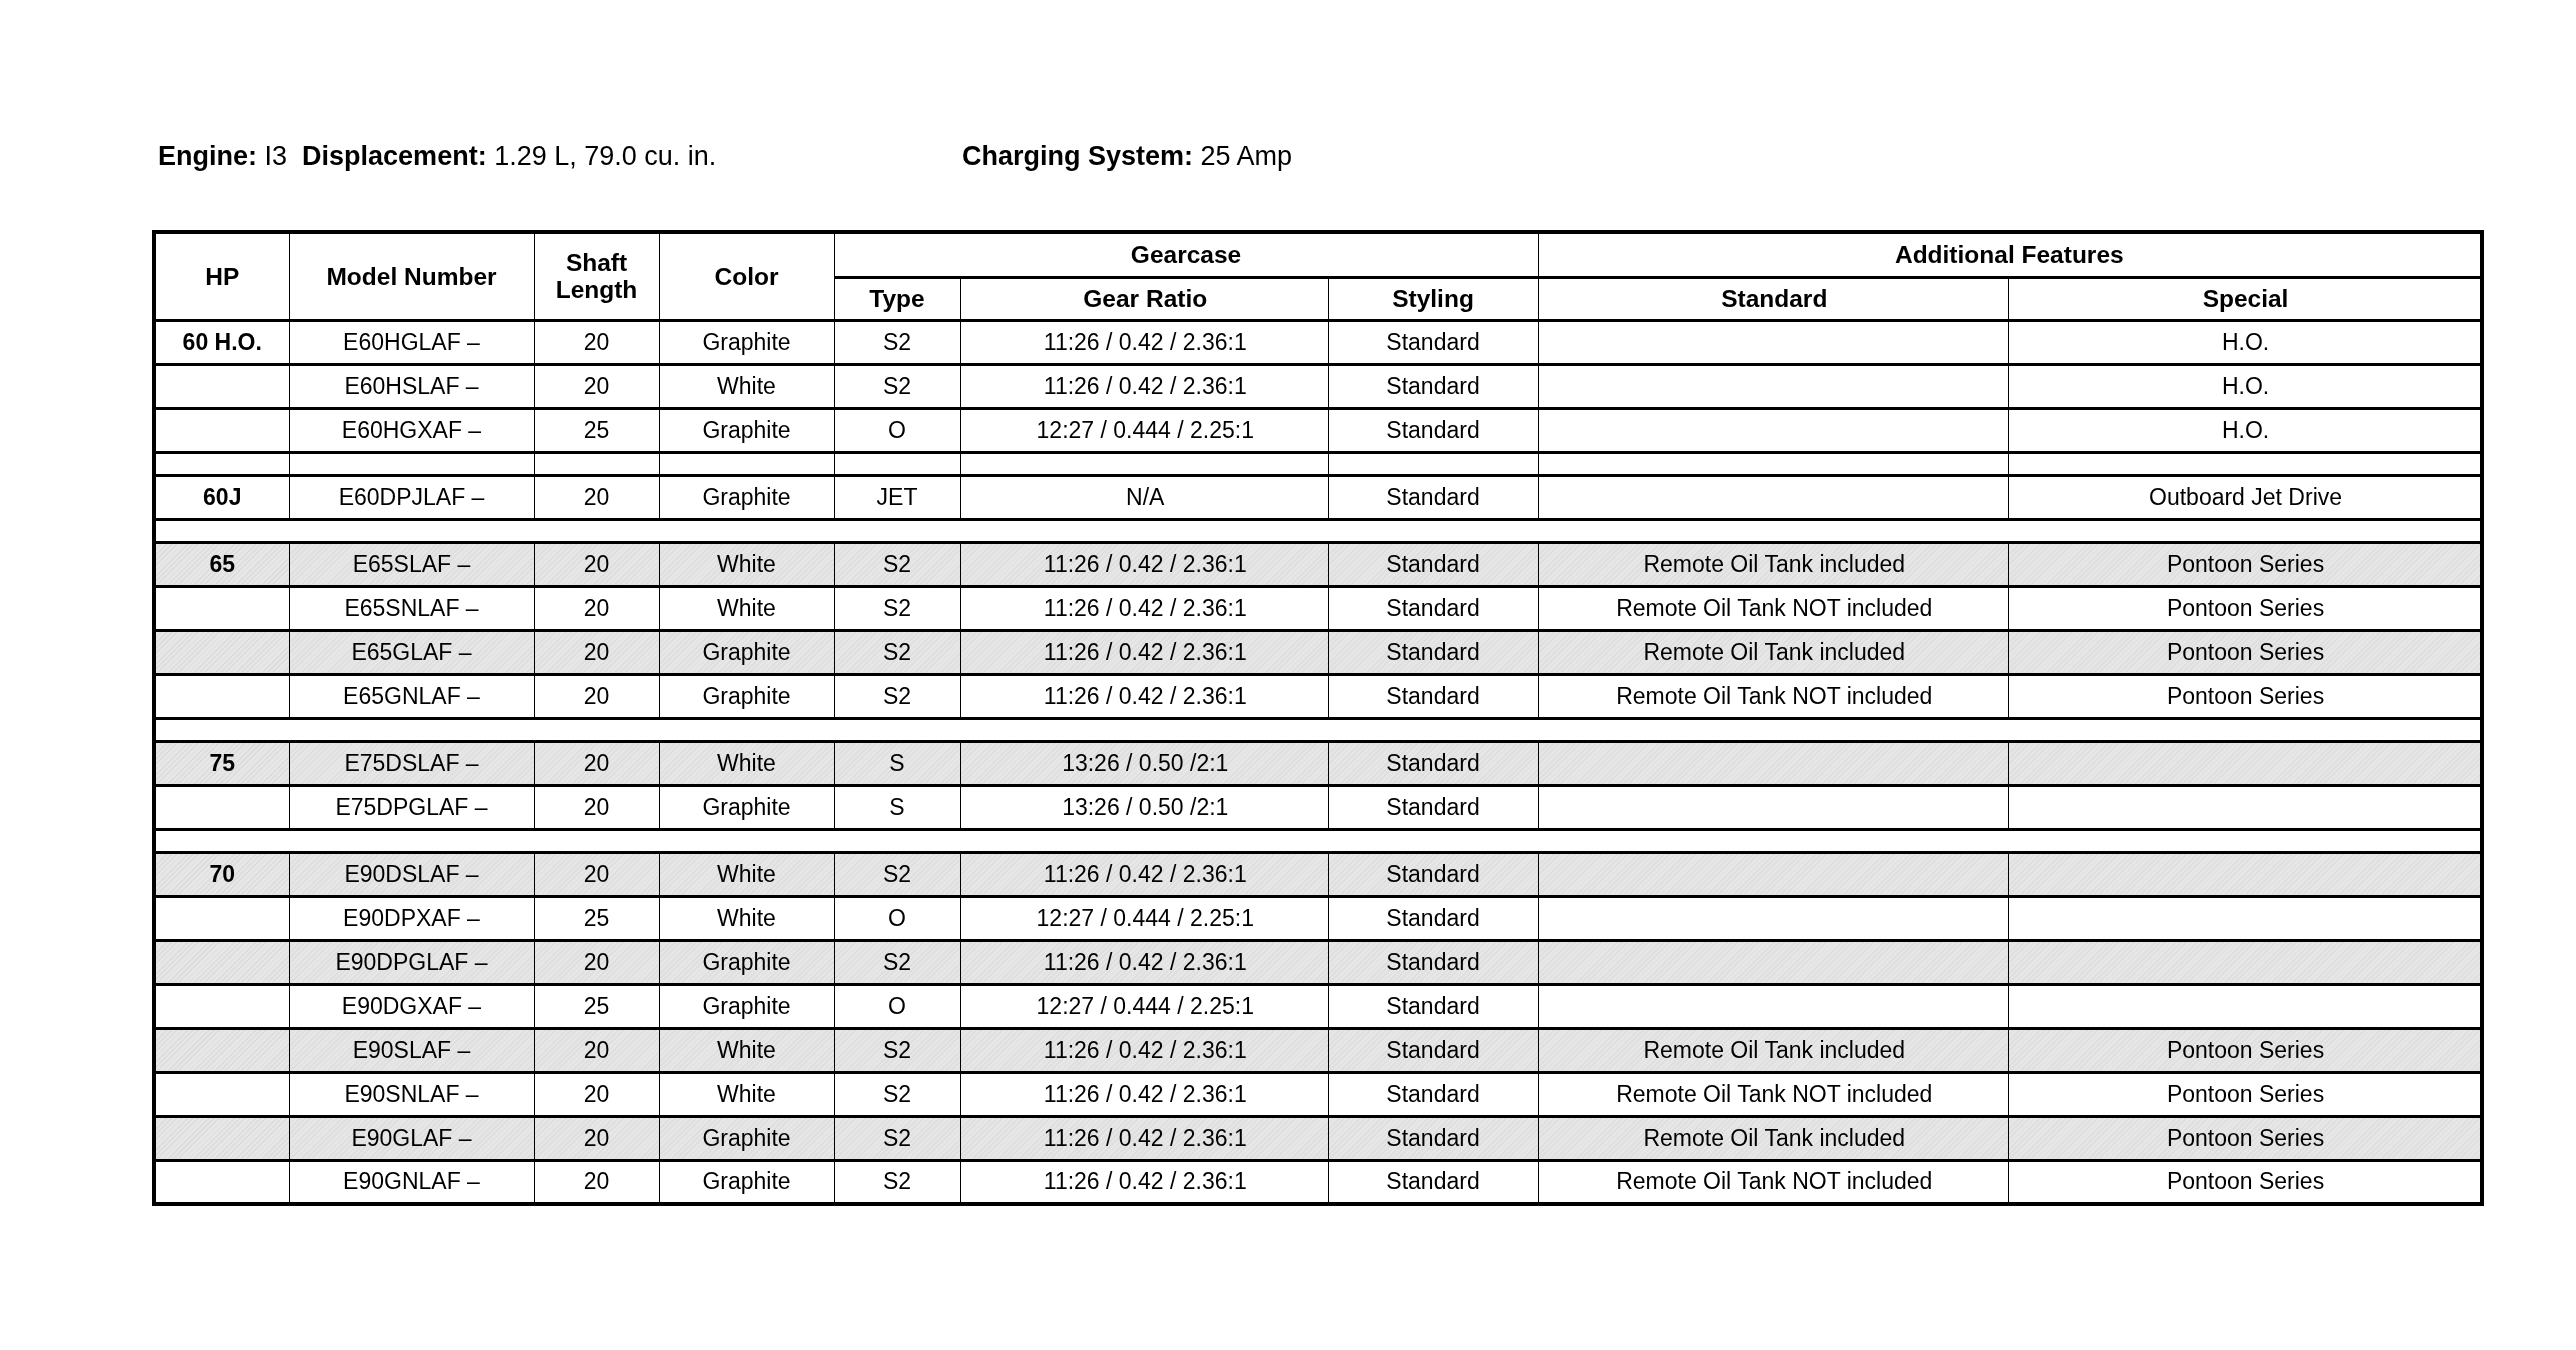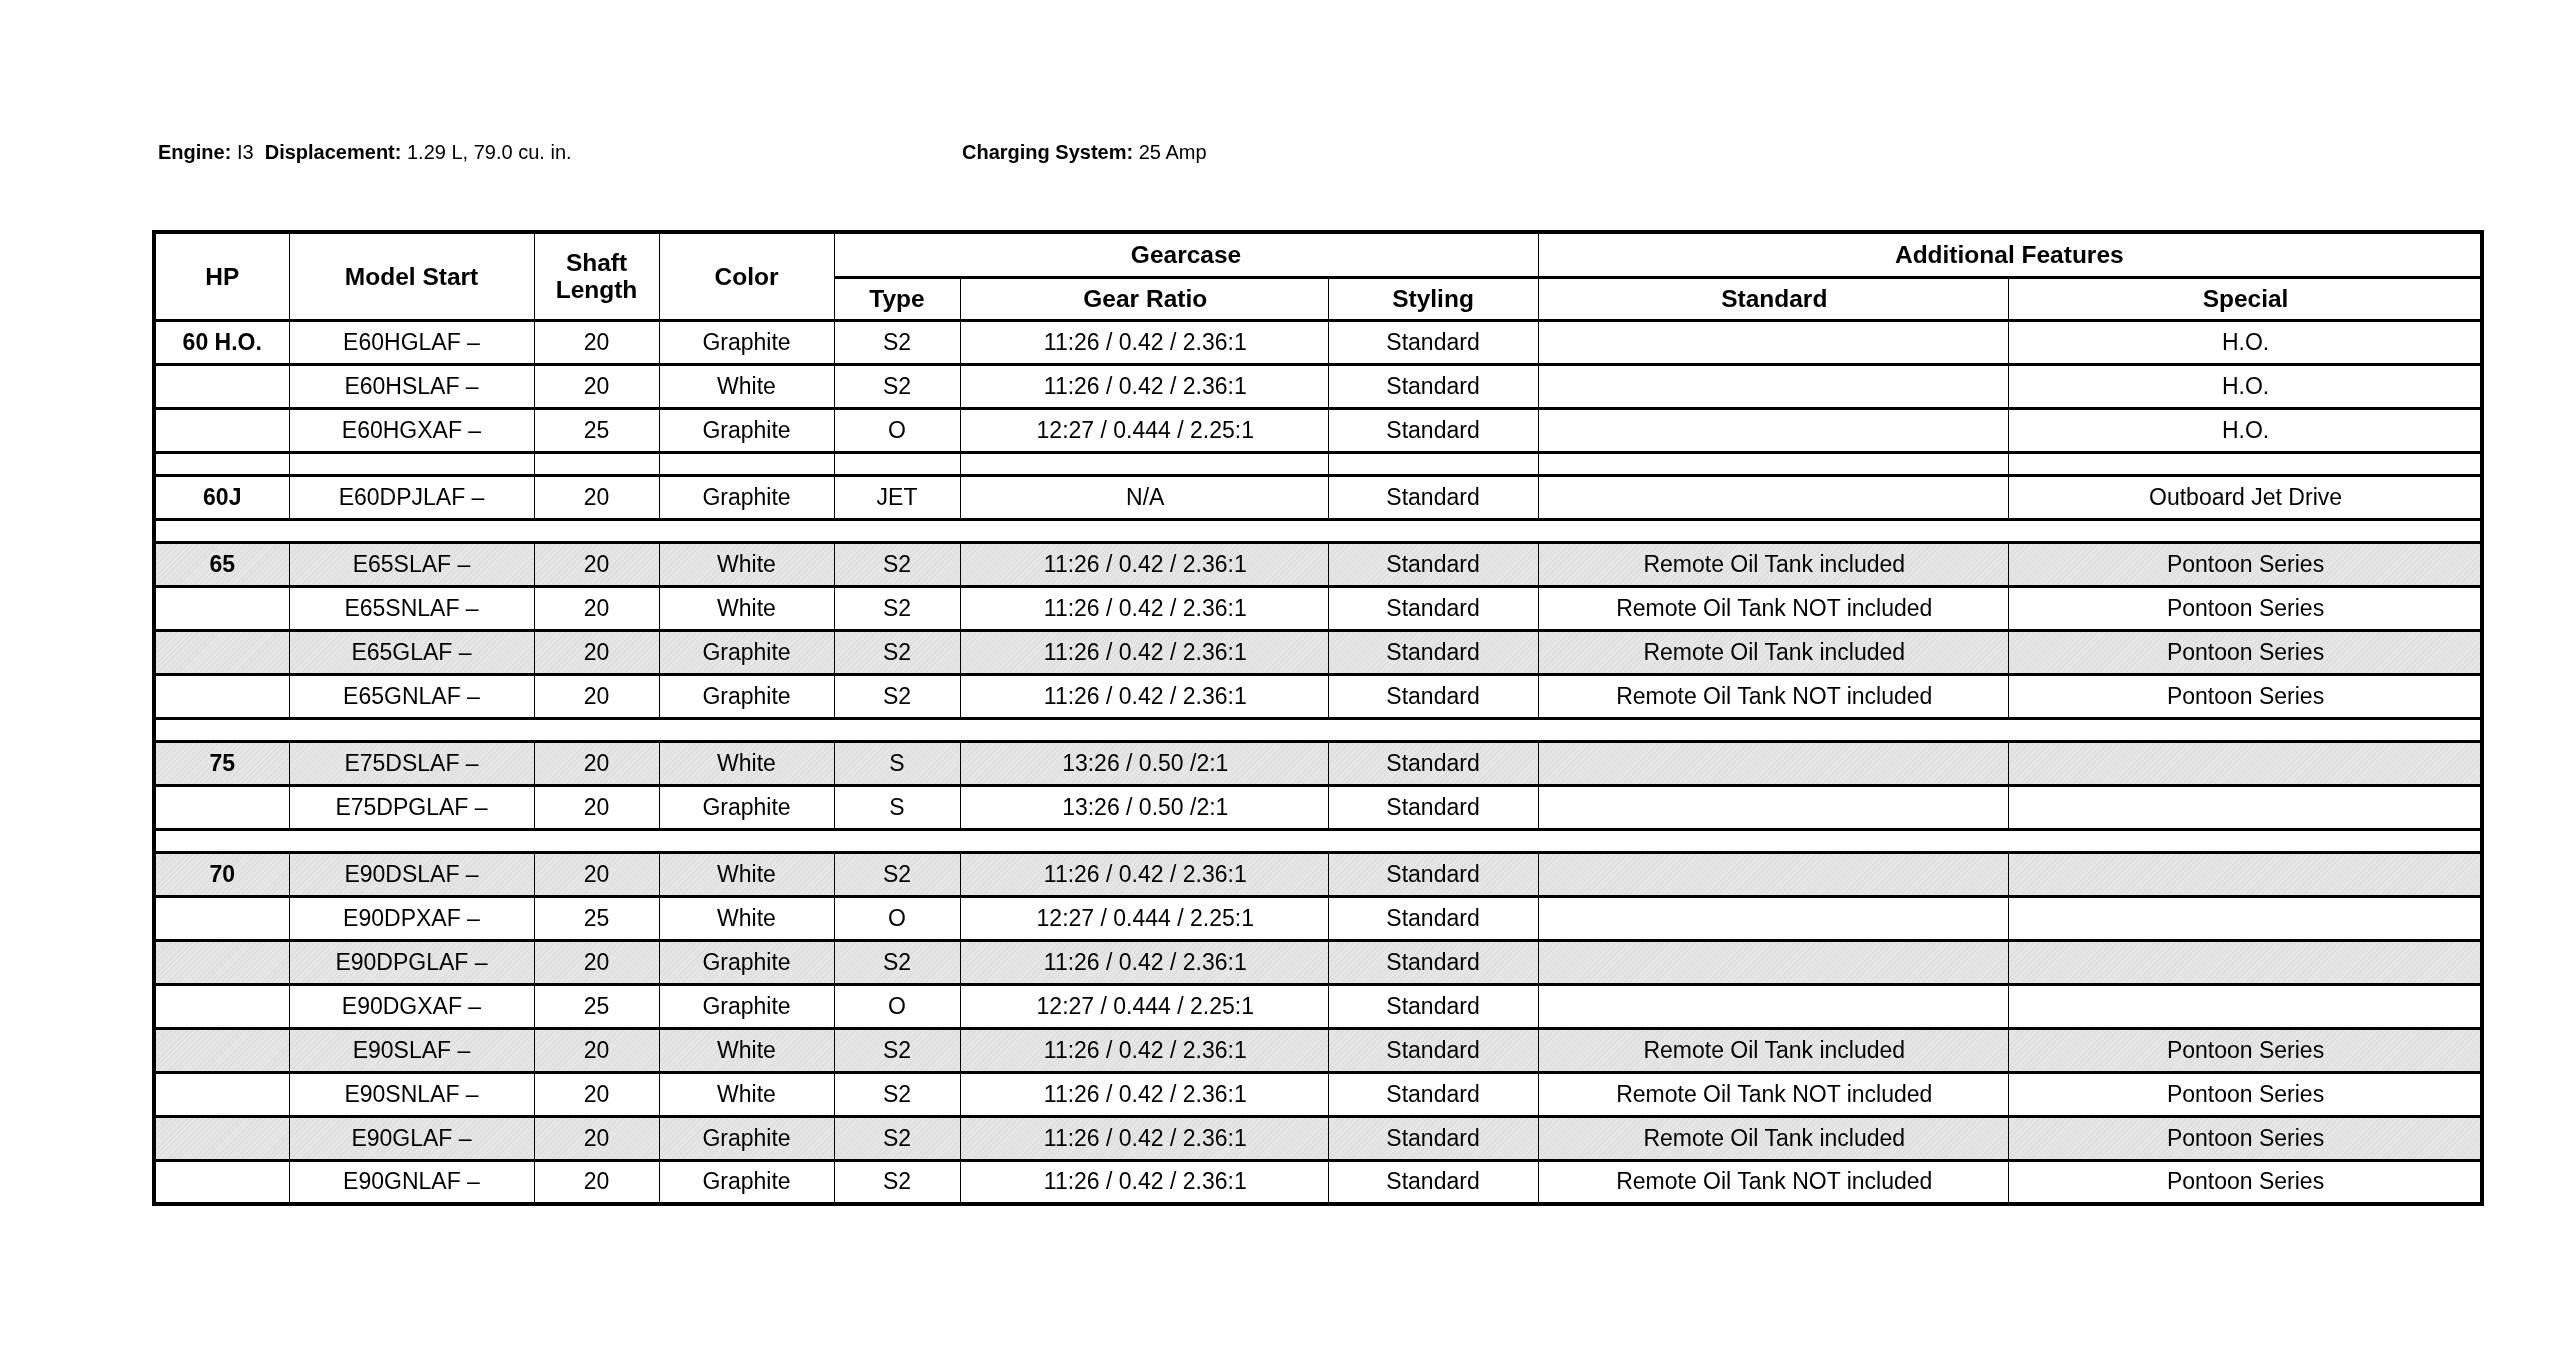--- a/index.html
+++ b/index.html
@@ -1,20 +1,20 @@
 <!DOCTYPE html>
 <html style="font-size:9.8px"><head>
 <meta charset="utf-8">
 <style>
   html,body{margin:0;padding:0;}
   body{
     width:2576px;height:1351px;position:relative;background:#ffffff;
     font-family:"Liberation Sans","DejaVu Sans",sans-serif;color:#000;
   }
-  .info-line{position:absolute;top:141px;left:0;width:2145px;height:37px;font-size:20px;}
+  .info-line{position:absolute;top:141px;left:0;width:2145px;height:37px;font-size:27px;}
   .info-item{position:absolute;white-space:nowrap;top:0;}
   .info-item b{font-weight:bold;}
   #engine-spec{left:158px;}
   #charging-spec{left:962px;}
   #features-spec{left:1525px;}
 
   table.spec{
     position:absolute;left:152px;top:230px;width:2328px;
     border-collapse:collapse;table-layout:fixed;
     border:4.3px solid #000;
@@ -55,21 +55,21 @@
       <col style="width:175px">
     <col style="width:126px">
       <col style="width:368px">
       <col style="width:210px">
       <col style="width:470px">
       <col style="width:474px">
   </colgroup>
   <thead>
     <tr class="h1">
       <th rowspan="2">HP</th>
-      <th rowspan="2">Model Start</th>
+      <th rowspan="2">Model Number</th>
       <th rowspan="2">Shaft Length</th>
       <th rowspan="2">Color</th>
       <th colspan="3">Gearcase</th>
       <th colspan="2">Additional Features</th>
     </tr>
     <tr class="h2">
       <th>Type</th>
       <th class="left">Gear Ratio</th>
       <th>Styling</th>
       <th class="left">Standard</th>

